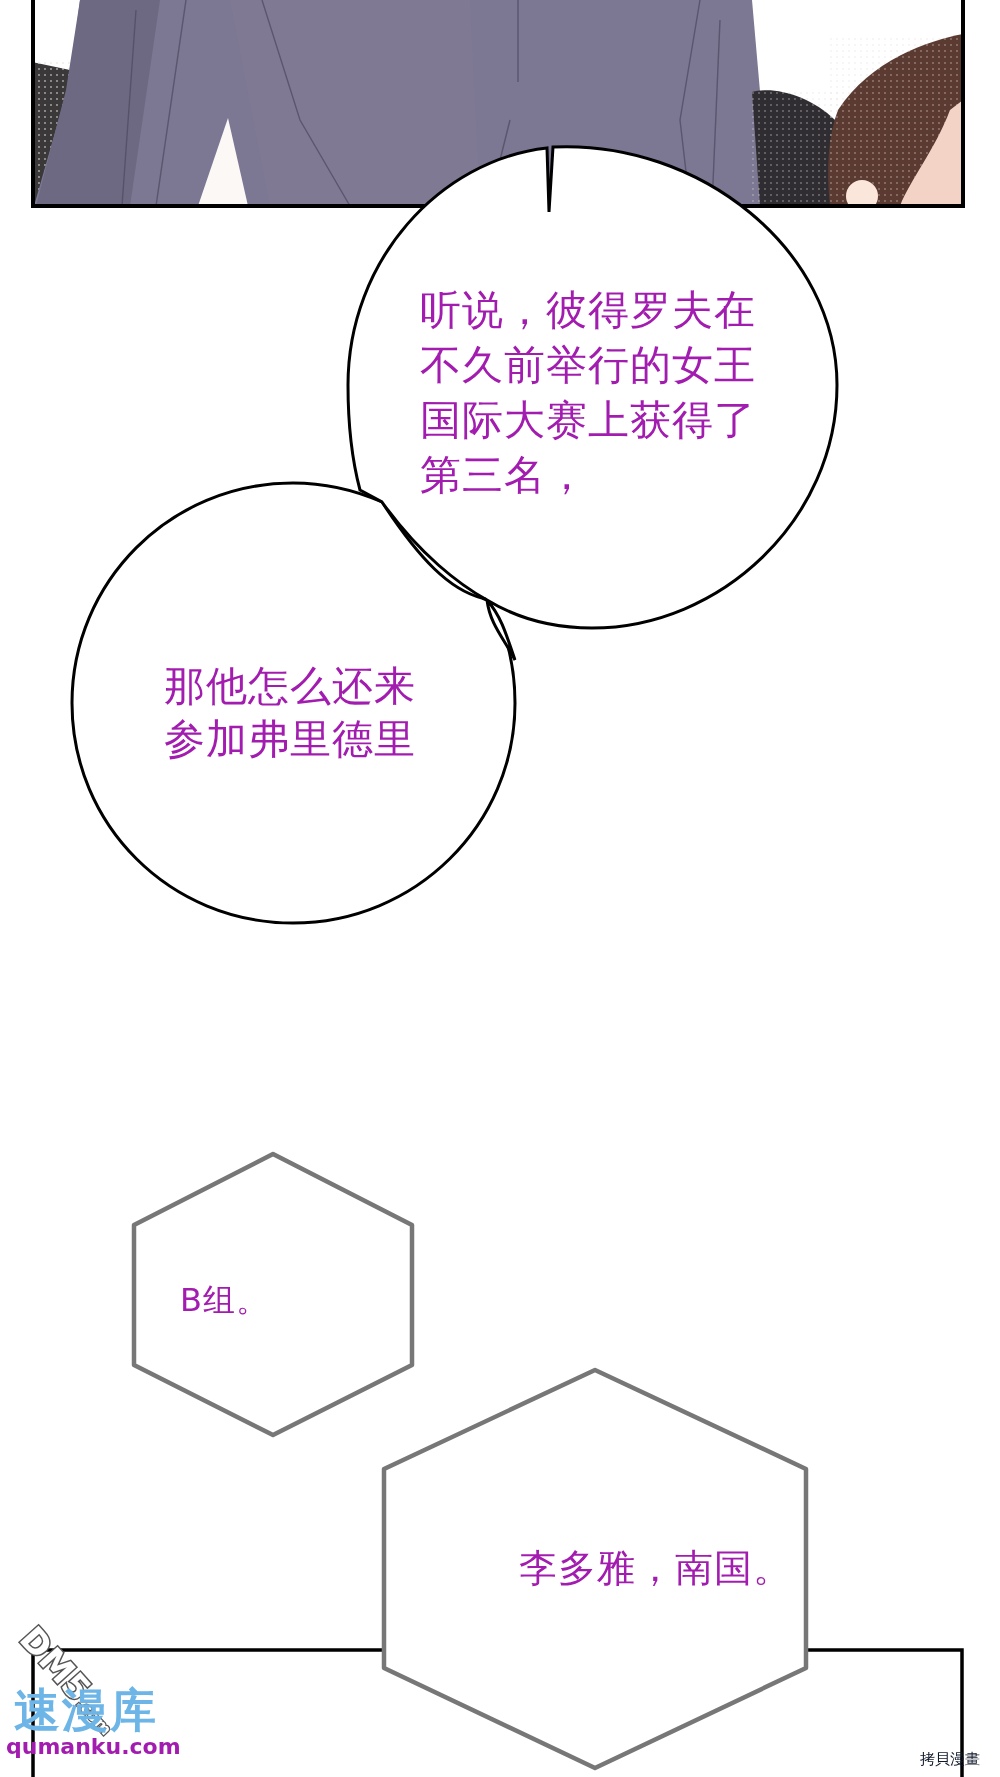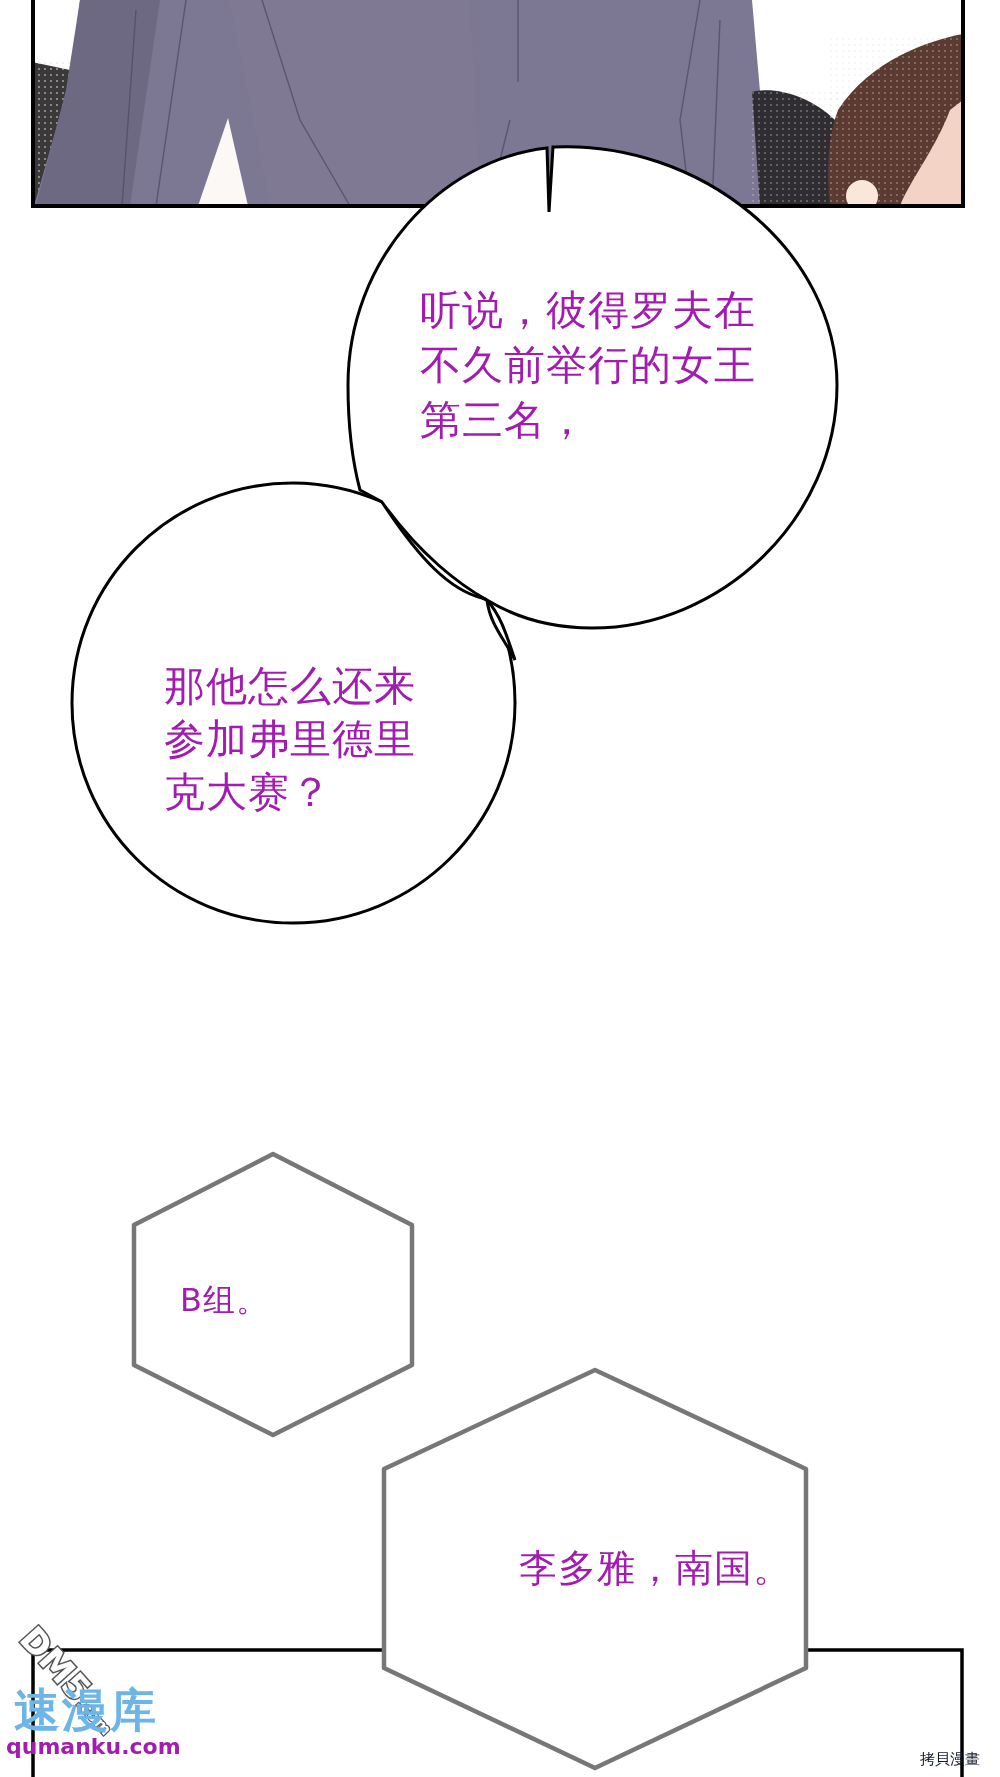--- a/index.html
+++ b/index.html
@@ -106,27 +106,27 @@
 
   <g transform="translate(18,1640) rotate(48)">
     <text x="0" y="0" font-family="DejaVu Sans, sans-serif" font-weight="bold" font-size="34" fill="#ffffff" stroke="#555" stroke-width="3" paint-order="stroke">DM5</text>
     <text x="86" y="0" font-family="DejaVu Sans, sans-serif" font-weight="bold" font-size="16" fill="#ffffff" stroke="#555" stroke-width="2.5" paint-order="stroke">.com</text>
   </g>
 </svg>
 
 <div class="text-block bubble1-text">
   <span class="line">听说，彼得罗夫在</span>
   <span class="line">不久前举行的女王</span>
+  <span class="line">国际大赛上获得了</span>
   <span class="line">第三名，</span>
 </div>
 
 <div class="text-block bubble2-text">
   <span class="line">那他怎么还来</span>
   <span class="line">参加弗里德里</span>
-  <span class="line">克大赛？</span>
 </div>
 
 <div class="text-block hex1-text">B组。</div>
 <div class="text-block hex2-text">李多雅，南国。</div>
 
 <div class="wm-left">
   <div class="cn">速漫库</div>
   <div class="url">qumanku.com</div>
 </div>
 <div class="wm-right">拷貝漫畫</div>

